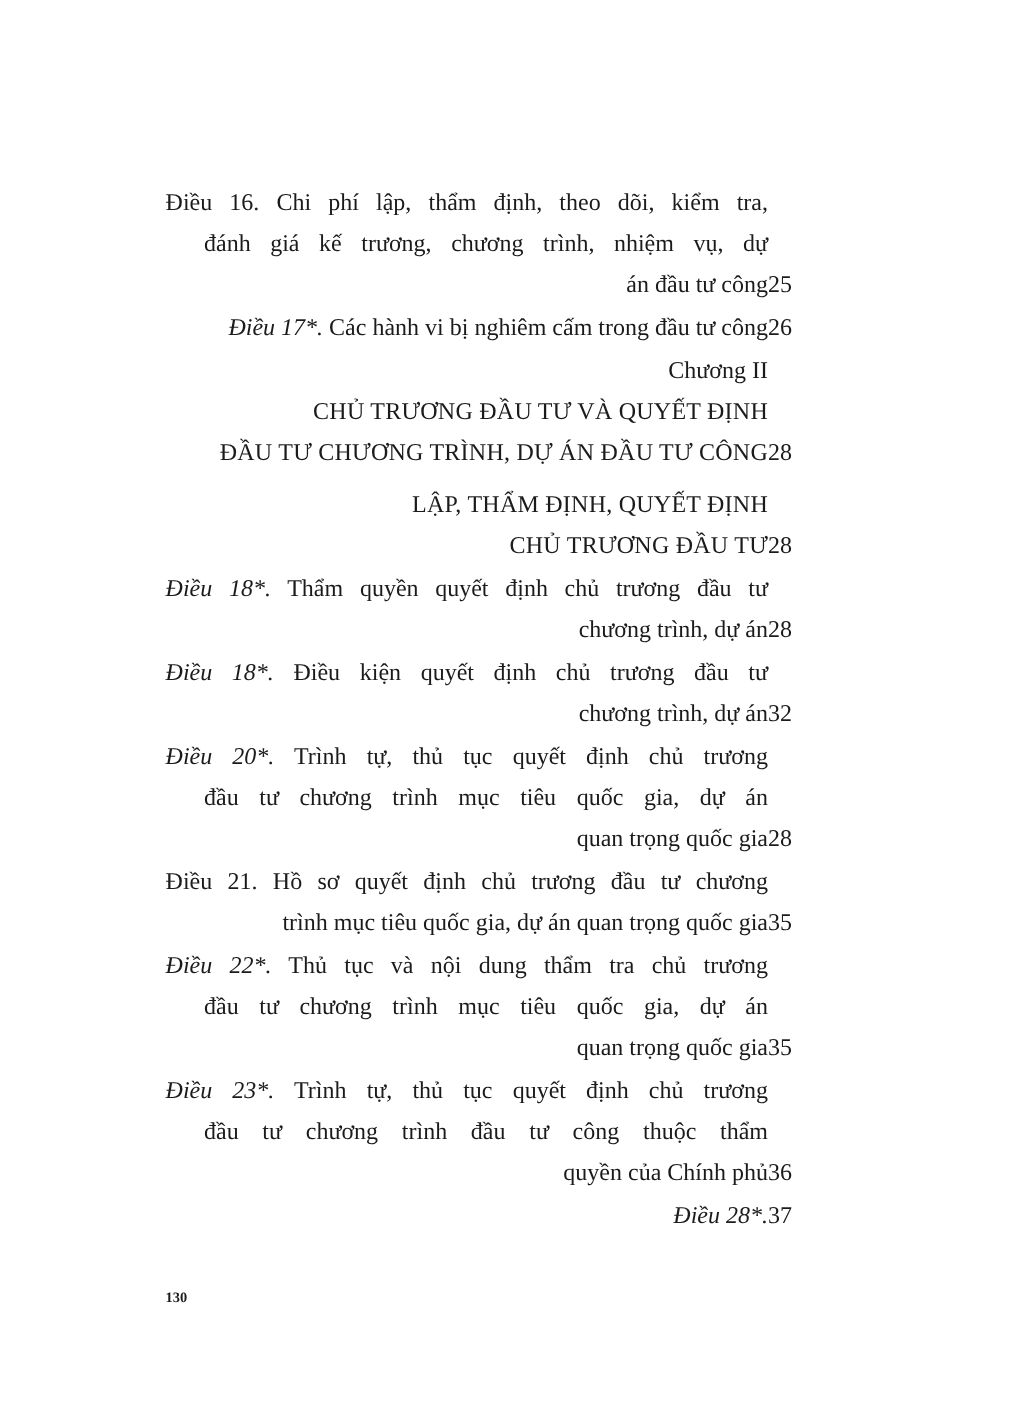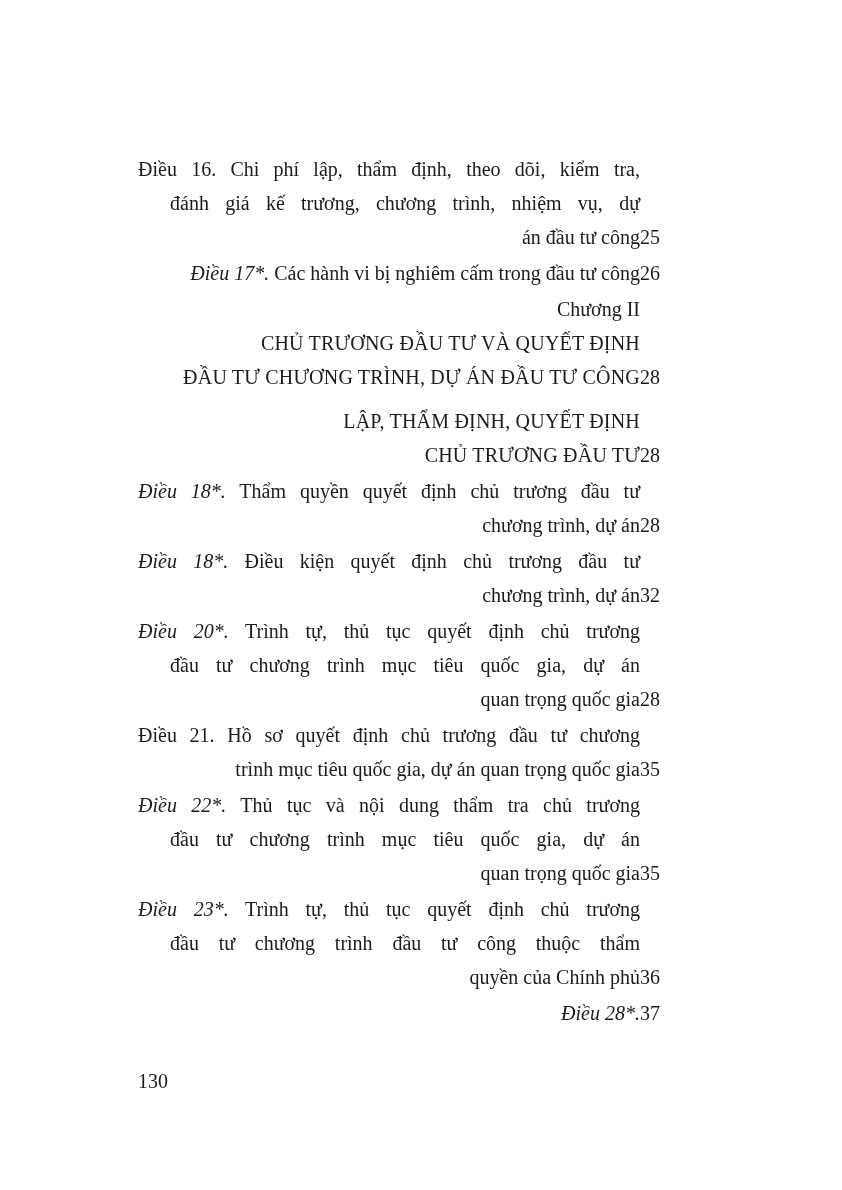--- a/index.html
+++ b/index.html
@@ -45,22 +45,23 @@
   .cont { margin-left: 32px; }
   .lbl-italic { font-style: italic; }
   .heading .entry-text { text-align: center; }
   .kicker { }
   .htitle { font-weight: 400; letter-spacing: 0.2px; }
   .gap-top { margin-top: 10px; }
   .footer {
     position: absolute;
     left: 138px;
     top: 1064px;
-    font-size: 20px;
+    font-size: 12px;
     line-height: 34px;
+    font-weight: bold;
   }
 </style>
 </head>
 <body>
 
 <div class="page">
   <main class="content">
 
     <div class="entry">
       <div class="entry-text">

